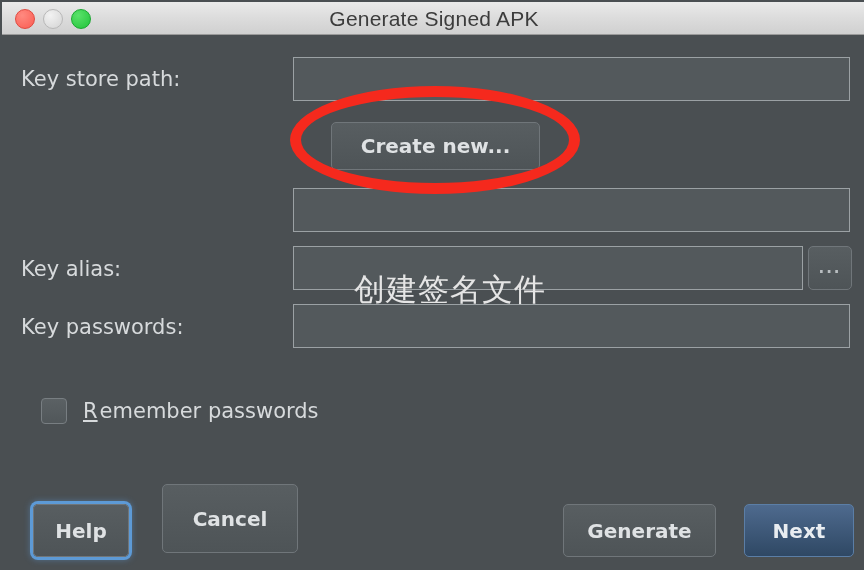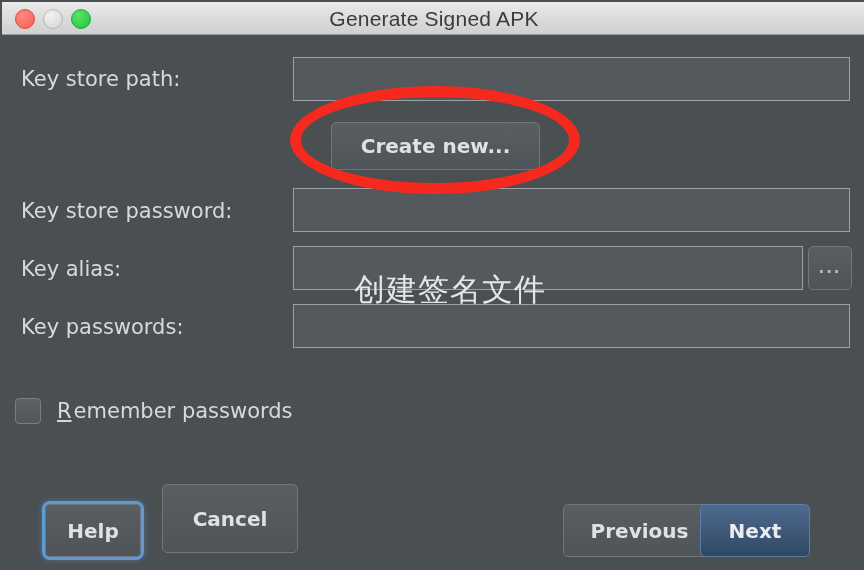--- a/index.html
+++ b/index.html
@@ -83,21 +83,21 @@
     background: linear-gradient(to bottom, #4e6a8e 0%, #2f4864 100%);
     border: 1px solid #5b7ea6;
     color: #e9edf1;
   }
 
   .btn.focused {
     box-shadow: 0 0 0 3px #5d9ad6, 0 0 6px 3px rgba(93,154,214,0.45);
   }
 
   
-  .cb-row { position: absolute; left: 12px; top: 362px; display: flex; align-items: center; gap: 14px; }
+  .cb-row { position: absolute; left: 38px; top: 362px; display: flex; align-items: center; gap: 14px; }
   .cb-box {
     width: 26px; height: 26px;
     background: linear-gradient(to bottom, #5b6164 0%, #51575a 100%);
     border: 1px solid #787e82;
     border-radius: 4px;
   }
   .cb-label { color: #d7dadc; font-size: 21px; font-family: "DejaVu Sans", "Liberation Sans", sans-serif; }
   .cb-label .mn { text-decoration: underline; }
 
   
@@ -134,40 +134,39 @@
     <div class="title-text">Generate Signed APK</div>
   </div>
 
   <div class="body">
 
     <div class="lbl" style="left:18px; top:31px;">Key store path:</div>
     <input class="field" type="text" style="left: 291px; top: 22px; width: 557px; height: 44px;" value="" placeholder="">
 
     <div class="btn" style="left:329px; top:87px; width:209px; height:48px;">Create new...</div>
 
-    <div class="lbl" style="left:18px; top:163px;">Key store password:</div>
     <input class="field" type="password" style="left: 291px; top: 153px; width: 557px; height: 44px;" value="" placeholder="">
 
     <div class="lbl" style="left:18px; top:221px;">Key alias:</div>
     <input class="field" type="text" style="left: 291px; top: 211px; width: 510px; height: 44px;" value="" placeholder="">
     <div class="btn small-dots" style="left:806px; top:211px; width:44px; height:44px;">...</div>
 
     <div class="lbl" style="left:18px; top:279px;">Key passwords:</div>
     <input class="field" type="password" style="left: 291px; top: 269px; width: 557px; height: 44px;" value="" placeholder="">
 
     <div class="cb-row">
       <div class="cb-box"></div>
       <div class="cb-label">
         <span class="mn">R</span><span>emember passwords</span>
       </div>
     </div>
 
-    <div class="btn focused" style="left:31px; top:469px; width:96px; height:53px;margin-left:12px;">Help</div>
+    <div class="btn focused" style="left:31px; top:469px; width:96px; height:53px;">Help</div>
     <div class="btn" style="left:160px; top:449px; width:136px; height:69px;">Cancel</div>
-    <div class="btn" style="left:561px; top:469px; width:153px; height:53px;">Previous</div>
-    <div class="btn default-blue" style="left:698px; top:469px; width:110px; height:53px;">Next</div>
+    <div class="btn" style="left:561px; top:469px; width:153px; height:53px;">Generate</div>
+    <div class="btn default-blue" style="left:742px; top:469px; width:110px; height:53px;">Next</div>
 
   </div>
 
   <div class="anno-ellipse"></div>
   <div class="anno-text">创建签名文件</div>
 
 </div>
 
 </body></html>

